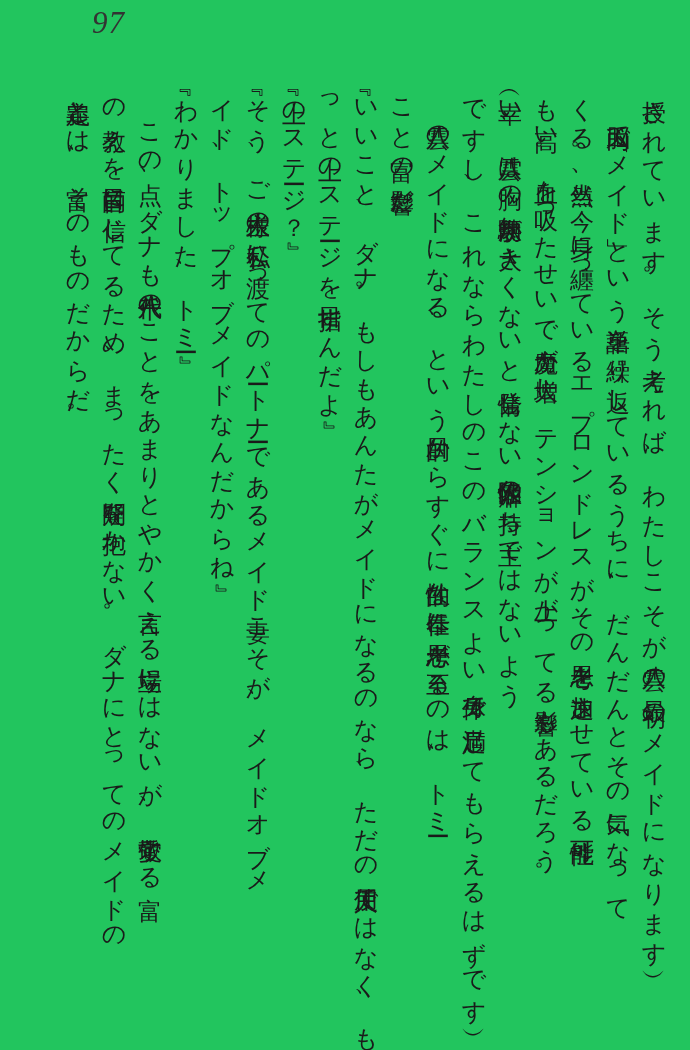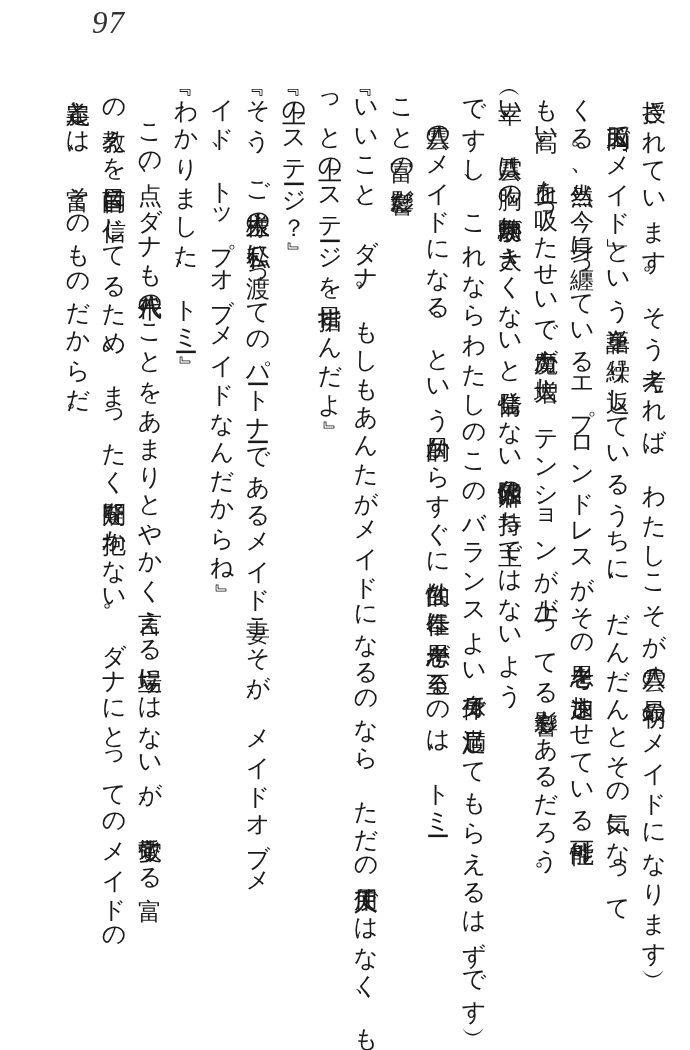--- a/index.html
+++ b/index.html
@@ -35,21 +35,21 @@
   }
   .text-line {
     line-height:36px;
     white-space:nowrap;
     font-kerning:none;
   }
 </style>
 </head>
 <body>
 
-<div class="page" style="background: #ffffff;">
+<div class="page" style="background: #22c55e;">
   <div class="page-number" style="color: rgb(51, 51, 51);">97</div>
   <div class="text-block" id="text-block" style="color: rgb(26, 26, 26);">
       <div class="text-line" style="letter-spacing: 2.47222px;">授されています。そう考えれば、わたしこそが八雲の最初のメイドになります）</div>
       <div class="text-line" style="letter-spacing: 1.07895px;">　脳内で「メイド」という単語を繰り返しているうちに、だんだんとその気になって</div>
       <div class="text-line" style="letter-spacing: 1.07895px;">くる。当然、今、身に纏っているエプロンドレスがその思考を加速させている可能性</div>
       <div class="text-line" style="letter-spacing: 0.435897px;">も高い。血を吸ったせいで魔力が増大し、テンションが上がってる影響もあるだろう。</div>
       <div class="text-line" style="letter-spacing: 1.07895px;">（幸い、八雲は胸の無駄肉が大きくないと発情しない欠陥性癖の持ち主ではないよう</div>
       <div class="text-line" style="letter-spacing: 2.47222px;">ですし、これならわたしのこのバランスよい身体で満足してもらえるはずです）</div>
       <div class="text-line" style="letter-spacing: 1.07895px;">　八雲のメイドになる、という目的からすぐに性的な奉仕に思考が至るのは、トミー</div>
       <div class="text-line" style="letter-spacing: 1.5px;">こと富の影響だ。</div>

